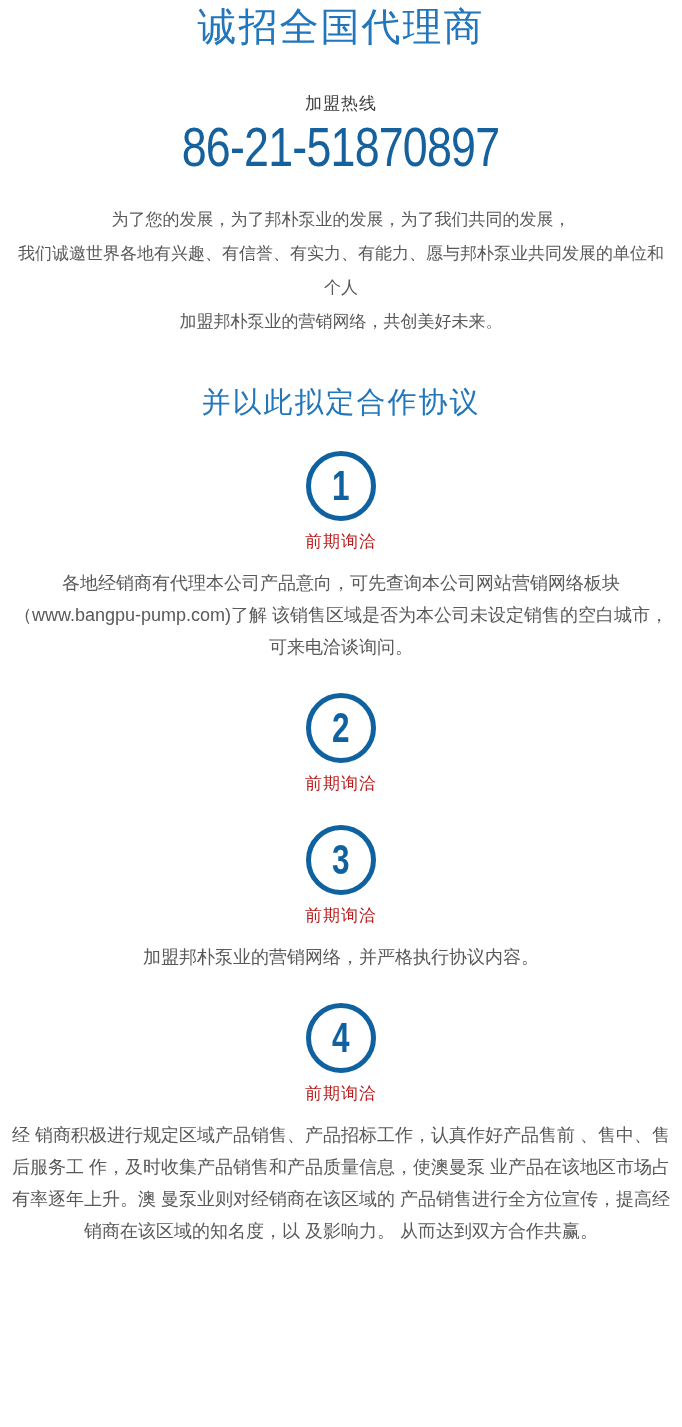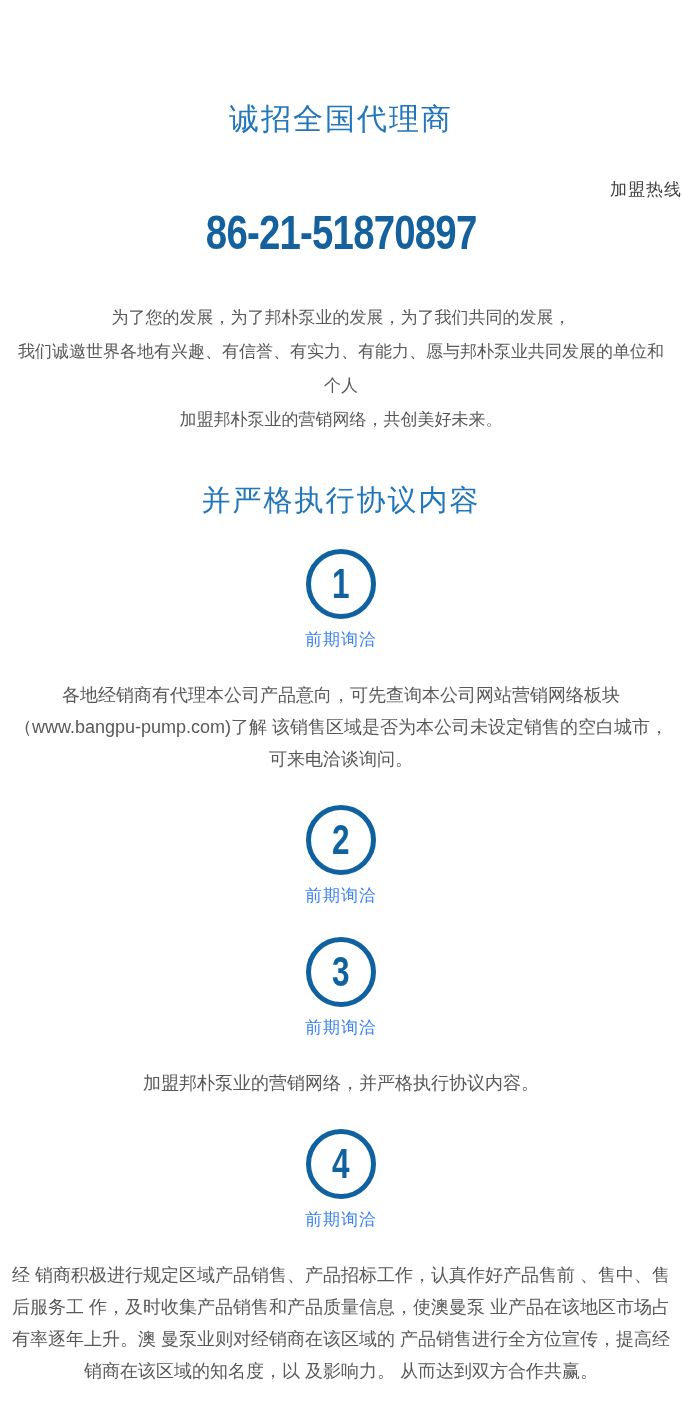--- a/index.html
+++ b/index.html
@@ -11,49 +11,46 @@
   }
   .page {
     position: relative;
     width: 682px;
     min-height: 1427px;
     background: #ffffff;
     overflow: hidden;
     text-align: center;
   }
   .page-title {
-    padding-top: 74px;
-    font-size: 30px;
+    font-size: 39px;
     font-weight: 400;
     color: #2276bb;
     letter-spacing: 2px;
-    margin-top: 25px;
   }
   .hotline-label {
     margin-top: 38px;
     font-size: 17px;
     color: #3f3f3f;
     letter-spacing: 1px;
-    text-align: right;
   }
   .hotline-number {
     margin-top: 4px;
-    font-size: 48px;
-    font-weight: 700;
+    font-size: 56px;
+    font-weight: 400;
     color: #15619e;
     line-height: 56px;
   }
   .condensed {
     display: inline-block;
     transform: scaleX(0.8);
     transform-origin: center;
     letter-spacing: -1px;
   }
   .intro {
-    margin-top: 40px;
+    margin-top: 28px;
     font-size: 17px;
     color: #58595b;
     line-height: 34px;
     padding: 0 10px;
   }
   .section-title {
     margin-top: 44px;
     font-size: 29px;
     font-weight: 400;
     color: #2277bb;
@@ -77,25 +74,25 @@
     font-weight: 700;
     color: #0f629f;
     line-height: 60px;
     display: inline-block;
     transform: scaleX(0.75);
     transform-origin: center;
   }
   .step-label {
     margin-top: 9px;
     font-size: 17px;
-    color: #3b82f6;
+    color: #b91c1c;
     letter-spacing: 1px;
   }
   .step-text {
-    margin-top: 28px;
+    margin-top: 14px;
     font-size: 18px;
     color: #58595b;
     line-height: 32px;
     padding: 0 6px;
     text-align: center;
   }
 </style>
 </head>
 <body>
 
@@ -104,21 +101,21 @@
   <h1 class="page-title">诚招全国代理商</h1>
 
   <div class="hotline-label">加盟热线</div>
 
   <div class="hotline-number">
     <span class="condensed">86-21-51870897</span>
   </div>
 
   <div class="intro">为了您的发展，为了邦朴泵业的发展，为了我们共同的发展，<br>我们诚邀世界各地有兴趣、有信誉、有实力、有能力、愿与邦朴泵业共同发展的单位和个人<br>加盟邦朴泵业的营销网络，共创美好未来。</div>
 
-  <h2 class="section-title">并严格执行协议内容</h2>
+  <h2 class="section-title">并以此拟定合作协议</h2>
 
   <div class="steps">
 
     <div class="step">
       <div class="step-circle">
         <span class="step-number">1</span>
       </div>
       <div class="step-label">前期询洽</div>
       <div class="step-text">各地经销商有代理本公司产品意向，可先查询本公司网站营销网络板块 （www.bangpu-pump.com)了解 该销售区域是否为本公司未设定销售的空白城市，可来电洽谈询问。</div>
     </div>

